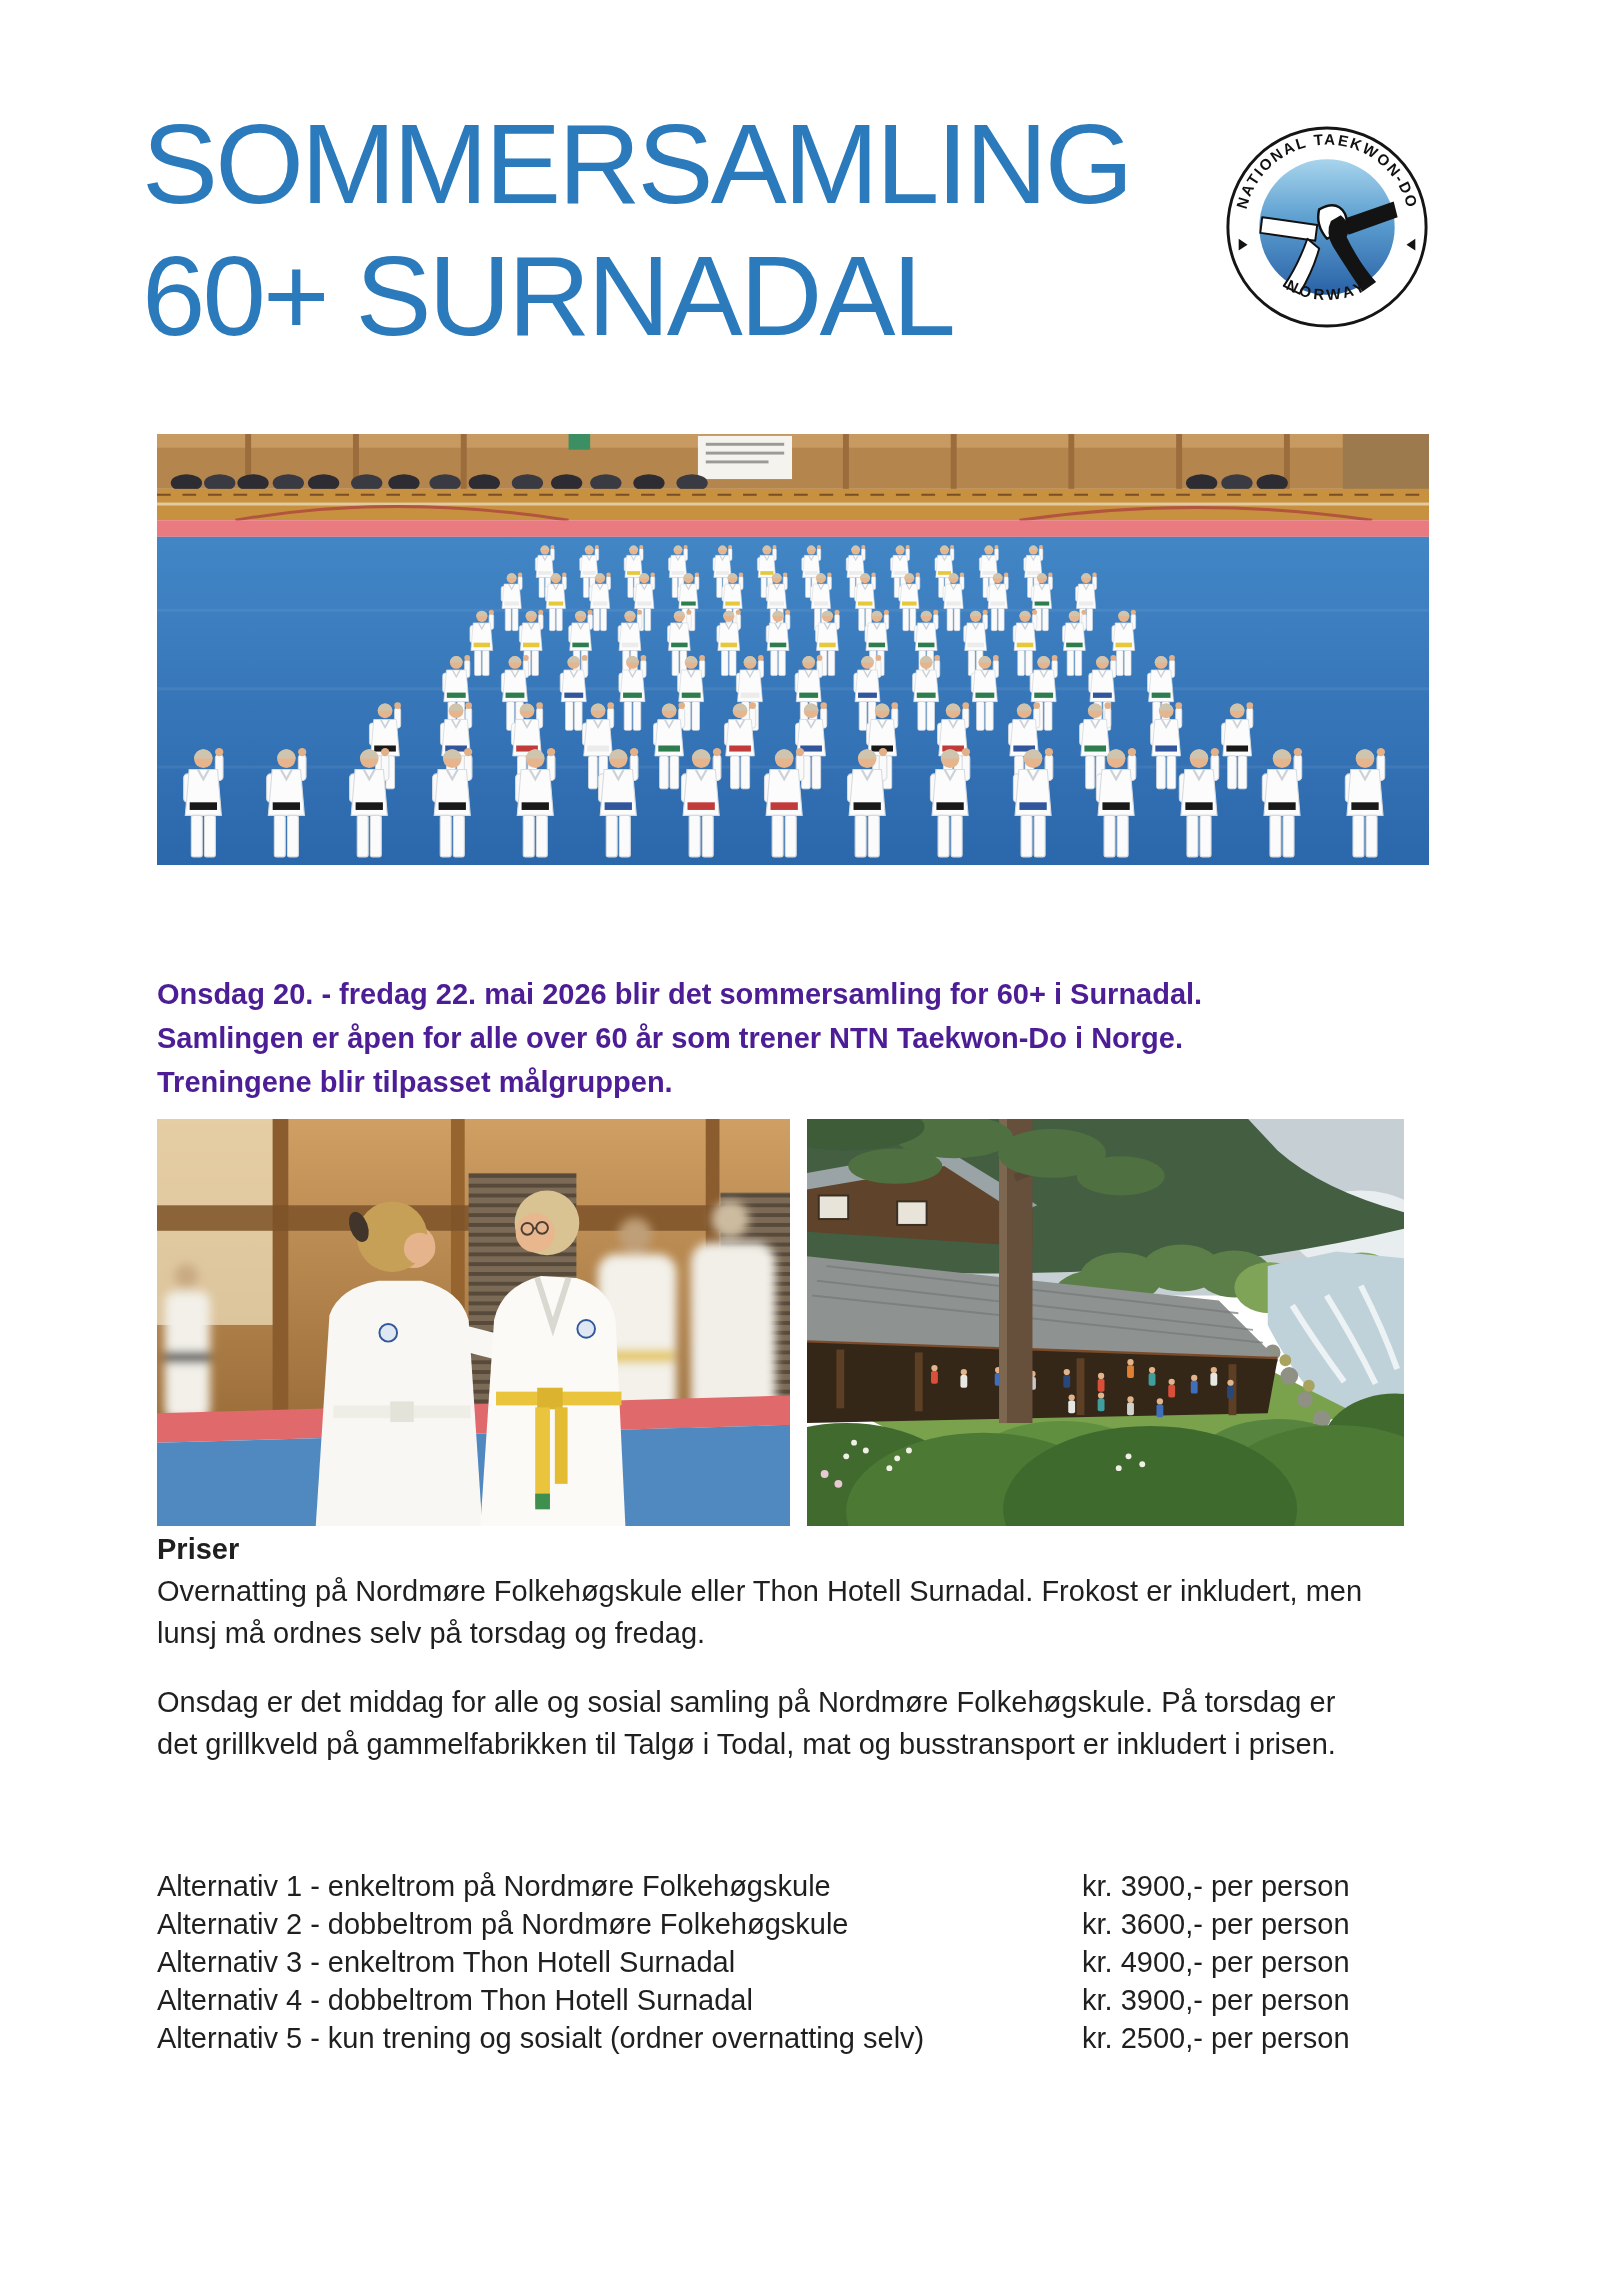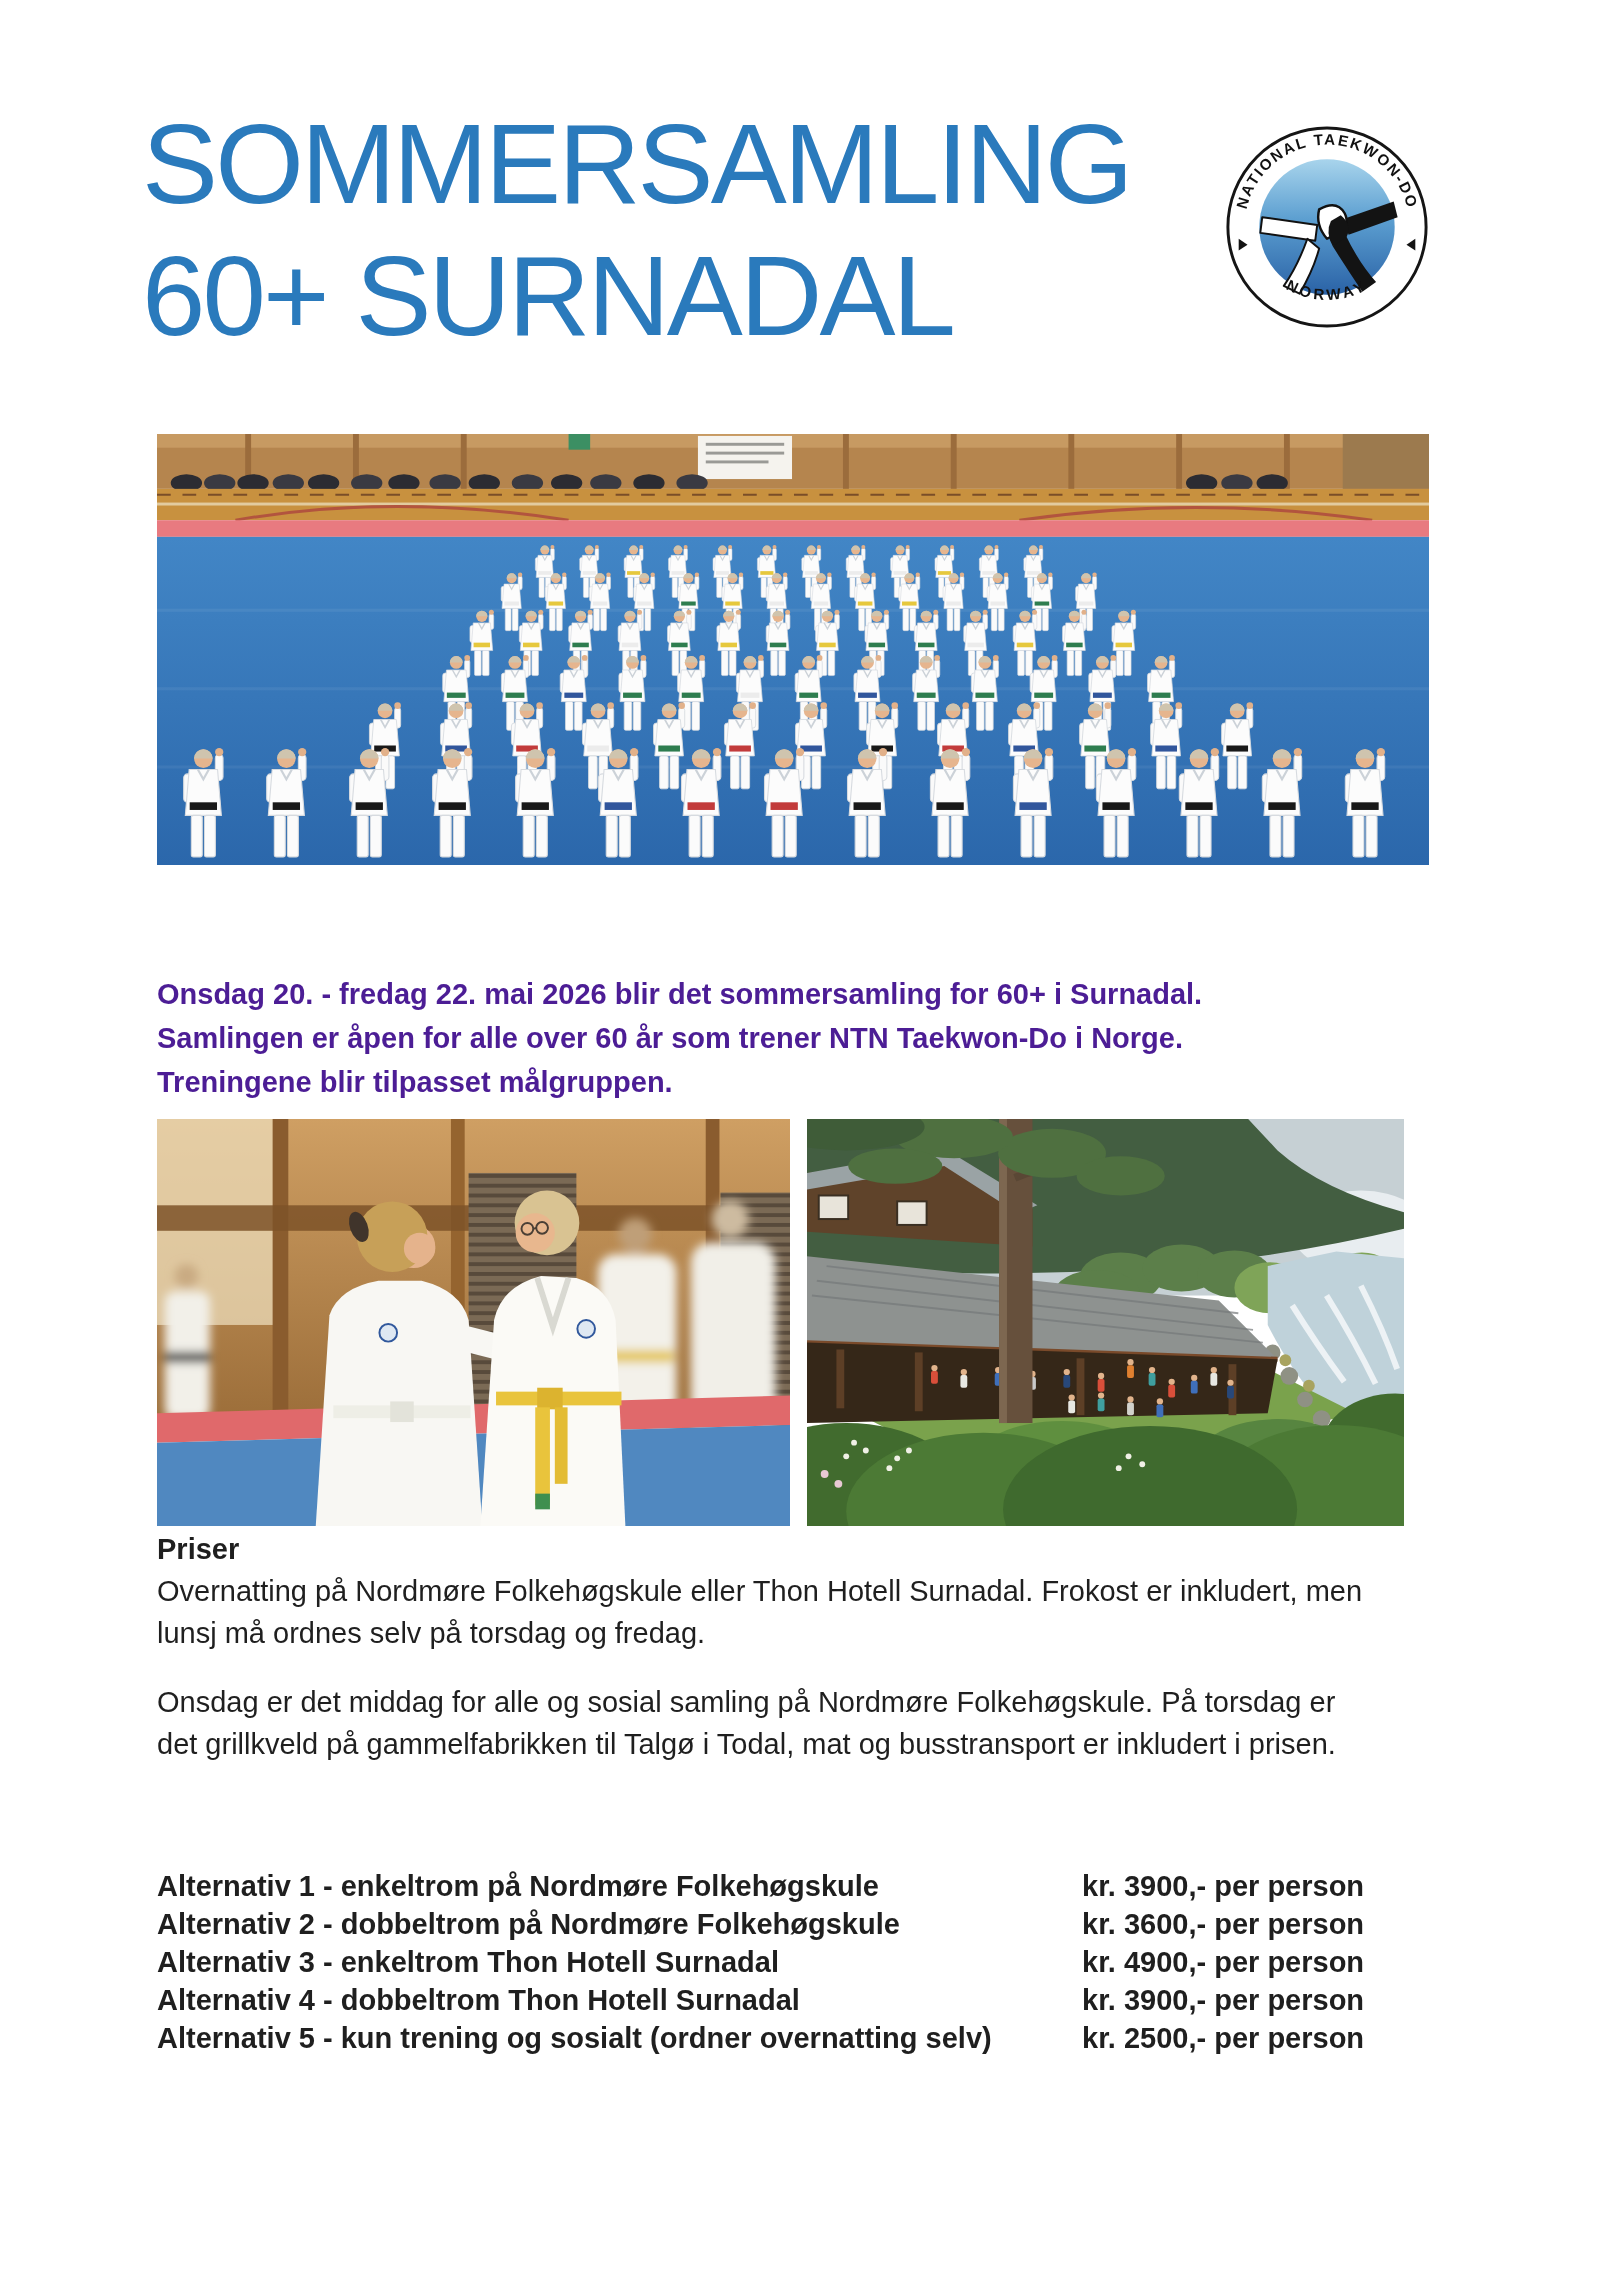--- a/index.html
+++ b/index.html
@@ -11,21 +11,21 @@
   .group-photo{position:absolute;left:157px;top:434px;width:1272px;height:431px;overflow:hidden;}
   .intro{position:absolute;left:157px;top:934px;font-size:29px;line-height:44px;font-weight:bold;
          color:#4c1d95;white-space:nowrap;margin-top:38px;}
   .photo-left{position:absolute;left:157px;top:1119px;width:633px;height:407px;overflow:hidden;}
   .photo-right{position:absolute;left:807px;top:1119px;width:597px;height:407px;overflow:hidden;}
   .pricing{position:absolute;left:157px;top:1528px;font-size:29px;line-height:42px;}
   .pricing .heading{font-weight:bold;}
   .pricing .line{white-space:nowrap;}
   .pricing .gap{height:27.4px;}
   .alts{position:absolute;left:157px;top:1867px;font-size:29px;line-height:38px;}
-  .alt-row{position:relative;white-space:nowrap;height:38px;font-weight:bold;}
+  .alt-row{position:relative;white-space:nowrap;height:38px;}
   .alt-row .price{position:absolute;left:890px;top:0;margin-left:35px;}
   .footer{position:absolute;left:0;top:2145px;width:1621px;text-align:center;font-size:30px;}
   .footer a{color:#2a7abc;}
   svg{display:block;}
 </style>
 </head>
 <body>
 
 <div class="page">
 

